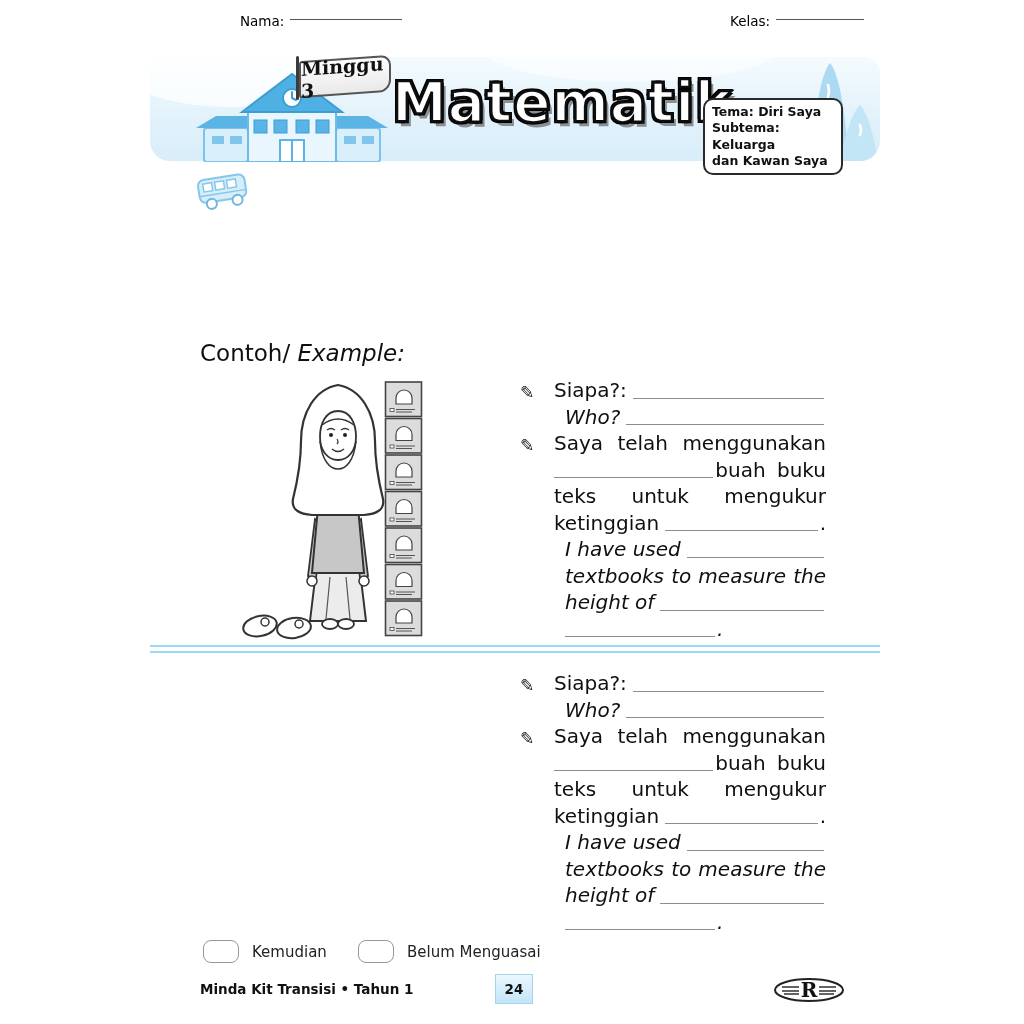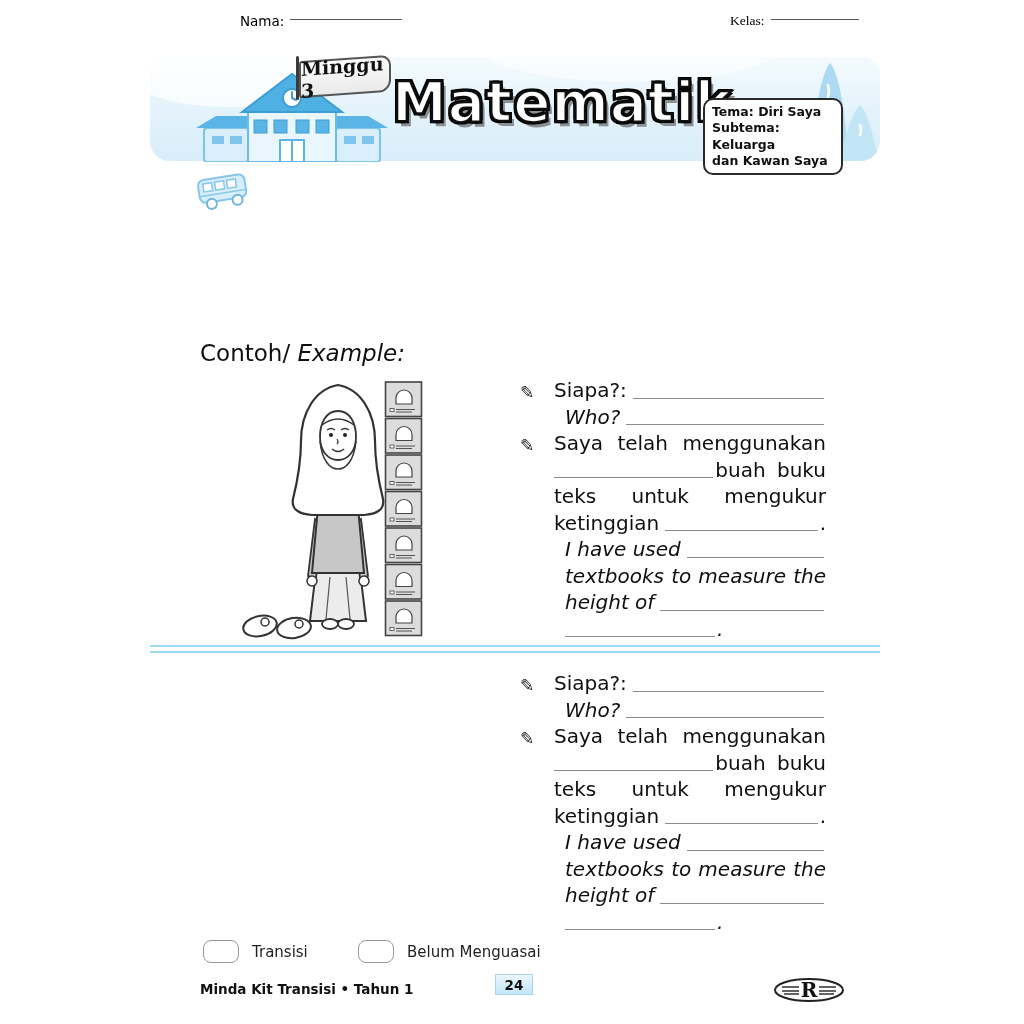--- a/index.html
+++ b/index.html
@@ -78,36 +78,36 @@
   }
   
   .checkrow{left:200px;top:940px;height:26px;}
   .checkbox{
     position:absolute;width:36px;height:23px;background:#fff;
     border:1.5px solid #979797;border-radius:8px;box-sizing:border-box;
   }
   .checklabel{position:absolute;top:3px;font-size:15px;color:#222;}
   .booktitle{left:200px;top:981px;font-size:13.5px;font-weight:bold;color:#111;}
   .pagebox{
-    left:495px;top:974px;width:38px;height:21px;
+    left:495px;top:974px;width:38px;height:30px;
     background:linear-gradient(180deg,#eaf7fe,#c2e5f8);
     border:1.5px solid #a8d4ec;box-sizing:border-box;
     display:flex;align-items:center;justify-content:center;
     font-size:13.5px;font-weight:bold;color:#111;
   }
   .logo{left:772px;top:976px;}
 </style>
 </head>
 <body>
 
 <div class="abs topfield" style="left:200px;top:13px;">
   <span class="lbl">Nama:</span>
   <span class="line" style="width:112px;"></span>
 </div>
-<div class="abs topfield" style="left:690px;top:13px;font-family:Liberation Serif, serif;">
+<div class="abs topfield" style="left:690px;top:13px;">
   <span class="lbl">Kelas:</span>
   <span class="line" style="width:88px;"></span>
 </div>
 
 <div class="abs badge">
   <span>Fasa Kesediaan</span>
 </div>
 
 <div class="abs banner">
   <div class="cloud" style="left:-30px;top:-30px;width:220px;height:80px;"></div>
@@ -390,21 +390,21 @@
     <span></span>
     <div class="flex it">
       <span class="blank fixed"></span>
       <span>.</span>
     </div>
   </div>
 </div>
 
 <div class="abs checkrow" style="width:560px;">
   <div class="checkbox" style="left:3px;"></div>
-  <span class="checklabel" style="left:52px;">Transisi</span>
+  <span class="checklabel" style="left:52px;">Kemudian</span>
   <div class="checkbox" style="left:158px;"></div>
   <span class="checklabel" style="left:207px;">Belum Menguasai</span>
 </div>
 
 <div class="abs booktitle">Minda Kit Transisi • Tahun 1</div>
 <div class="abs pagebox">
   <span>24</span>
 </div>
 <svg class="abs logo" width="74" height="28" viewBox="0 0 74 28">
   <ellipse cx="37" cy="14" rx="34" ry="11" fill="none" stroke="#222" stroke-width="2"></ellipse>

